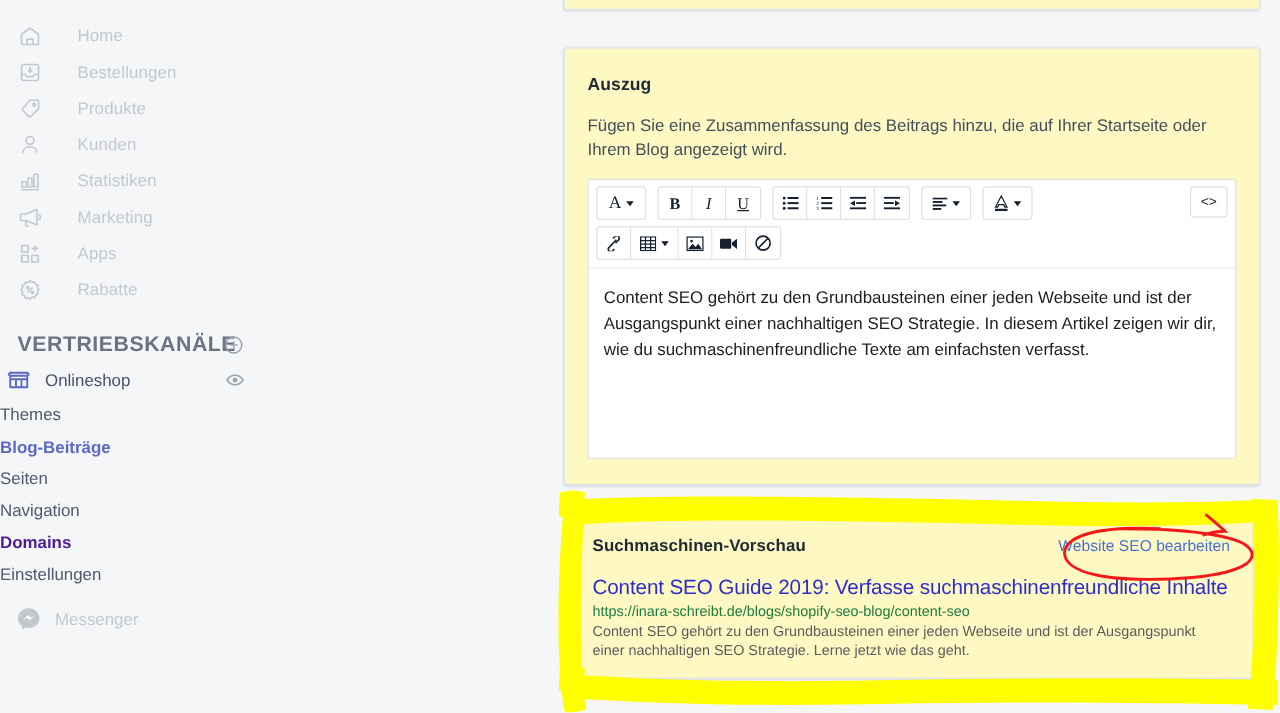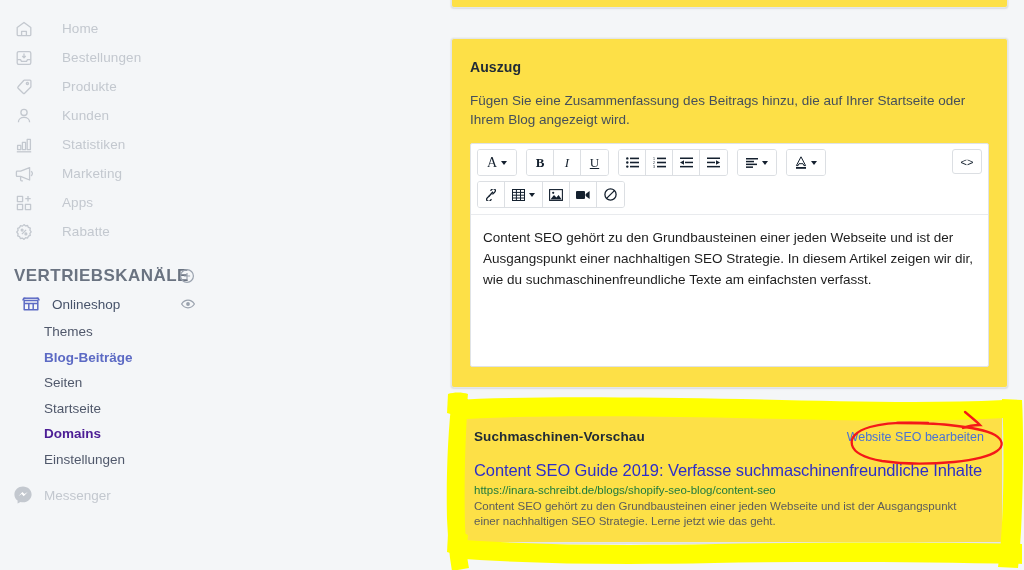--- a/index.html
+++ b/index.html
@@ -34,46 +34,45 @@
     position:relative;
   }
   .section-title {
     font-size:17px; font-weight:bold; color:#6a7381;
     letter-spacing:.45px;
   }
   .plus-ico { position:absolute; left:179px; top:5px; width:16px; height:16px; }
 
   .chan-item {
     display:flex; align-items:center; height:30px;
-    padding-left:20px; gap:10px; position:relative;
+    padding-left:4px; gap:10px; position:relative;
   }
   .chan-ico { width:22px; height:22px; flex:0 0 22px; }
   .chan-label { font-size:13.5px; color:#47536a; }
   .eye-ico { position:absolute; left:180px; top:7px; width:16px; height:16px; }
 
   .sub-item {
     display:flex; align-items:center; height:25.5px;
-    padding-left:44px;
   }
   .sub-label { font-size:13.5px; color:#50586b; white-space:nowrap; }
   .sub-item.active .sub-label { color:#5c6ac4; font-weight:bold; }
   .sub-item.dim .sub-label { color:#4c1d95;font-weight:bold; }
 
   .msg-item {
     display:flex; align-items:center; height:30px;
     padding-left:12px; gap:10px; margin-top:8px;
   }
   .msg-ico { width:22px; height:22px; flex:0 0 22px; }
   .msg-label { font-size:13.5px; color:#c3c8cf; }
 
   
   #main { position:absolute; left:451px; top:0; width:573px; height:570px; }
 
   .card {
-    background:#fde047;
+    background:#fef9c3;
     border:1px solid #e3e6e9;
     border-radius:3px;
     box-shadow:0 0 0 1px rgba(63,63,68,.03), 0 1px 2px rgba(63,63,68,.10);
   }
 
   
   #card-top {
     position:absolute; left:0; top:-62px; width:557px; height:70px;
     padding:14px;
   }
@@ -281,21 +280,21 @@
   <div class="sub-item">
     <span class="sub-label">Themes</span>
   </div>
   <div class="sub-item active">
     <span class="sub-label">Blog-Beiträge</span>
   </div>
   <div class="sub-item">
     <span class="sub-label">Seiten</span>
   </div>
   <div class="sub-item">
-    <span class="sub-label">Startseite</span>
+    <span class="sub-label">Navigation</span>
   </div>
   <div class="sub-item dim">
     <span class="sub-label">Domains</span>
   </div>
   <div class="sub-item">
     <span class="sub-label">Einstellungen</span>
   </div>
 
   <div class="msg-item">
     <span class="msg-ico">

